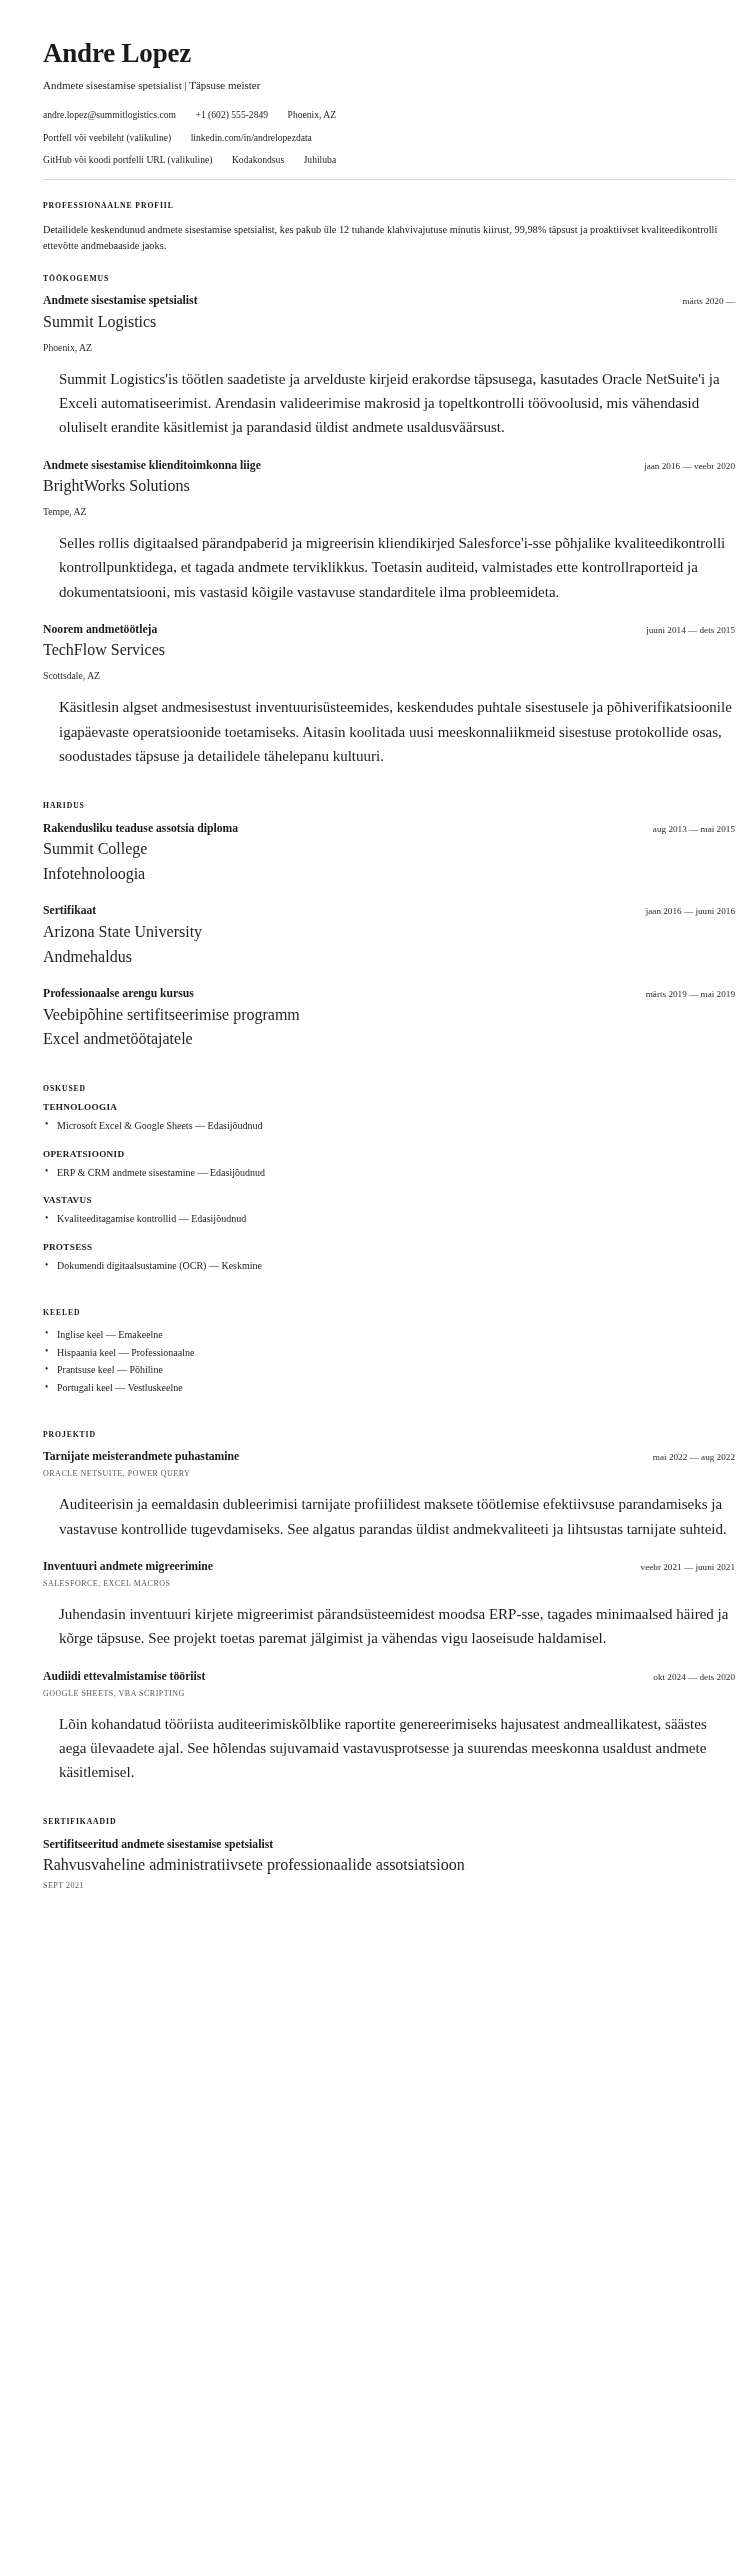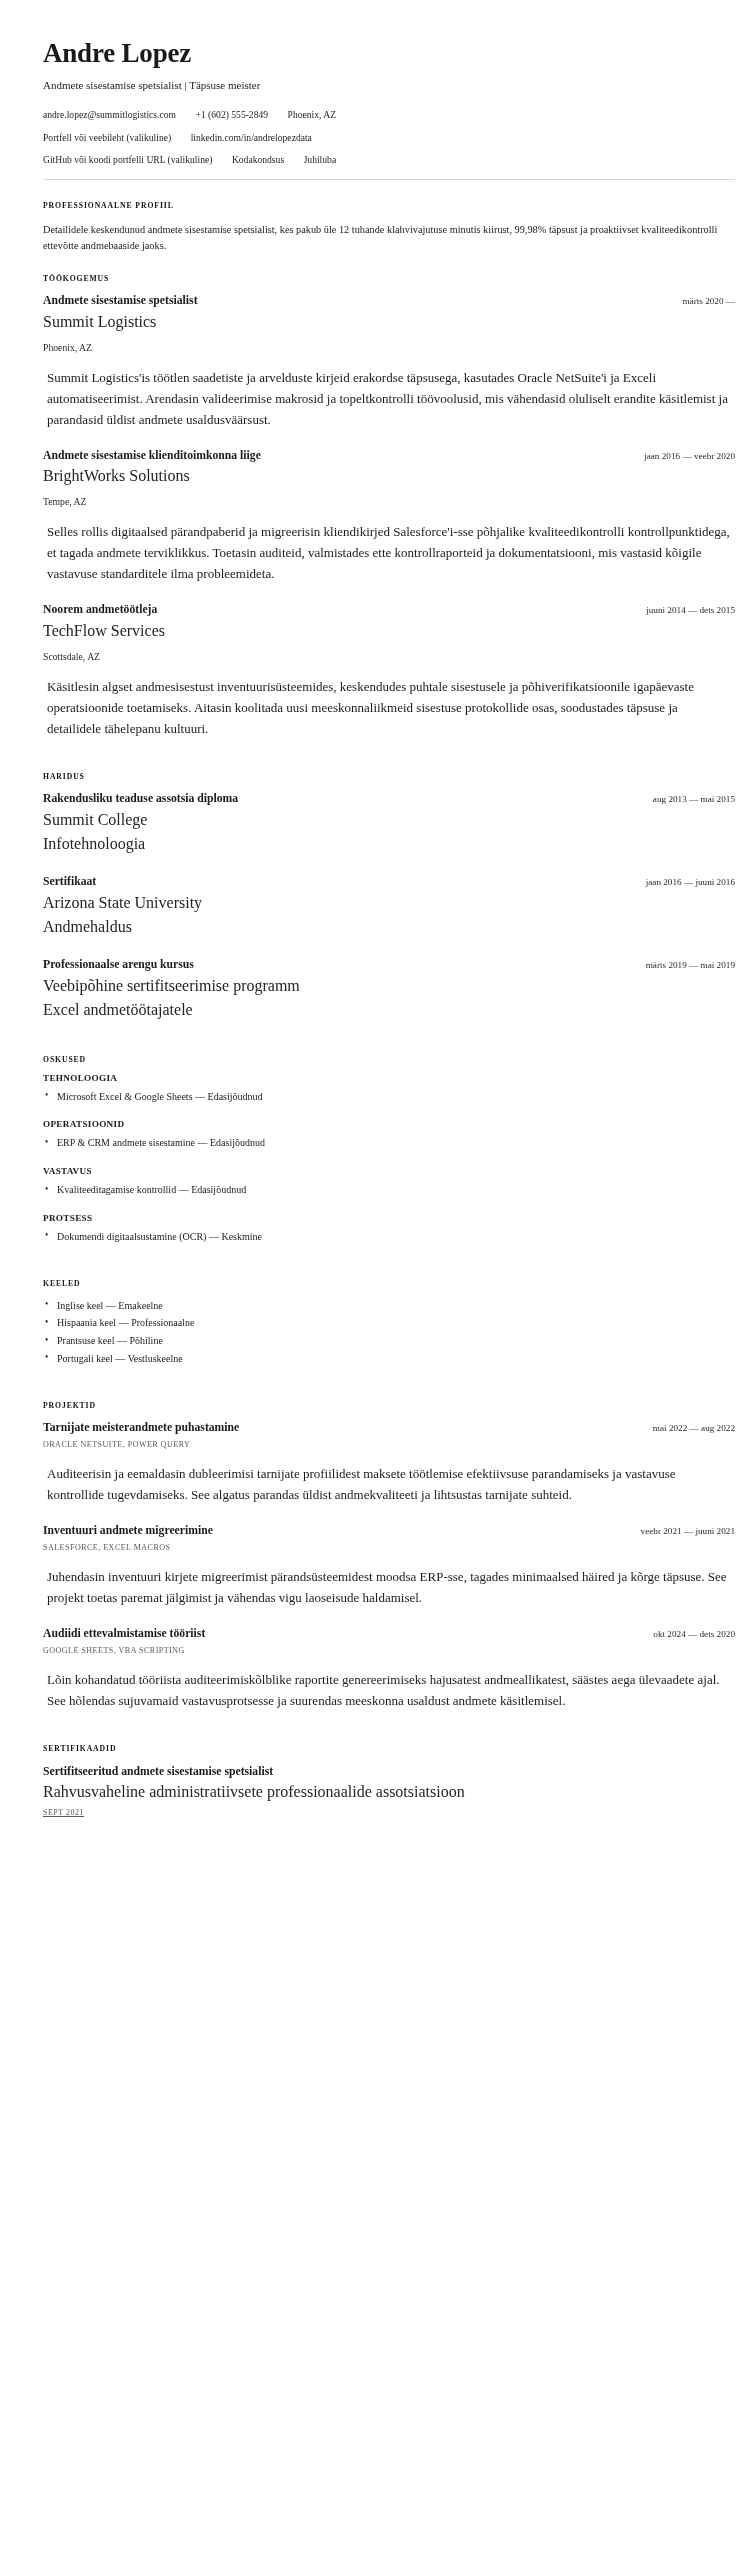--- a/index.html
+++ b/index.html
@@ -105,32 +105,31 @@
     margin: 8.2px 0 0 0;
   }
   .entry-tags {
     font-size: 8px;
     letter-spacing: 0.5px;
     text-transform: uppercase;
     color: #585858;
     margin: 4.4px 0 0 0;
   }
   .entry-body {
-    font-size: 13px;
+    font-size: 15px;
     line-height: 1.62;
-    margin: 14px 0 0 4px;
+    margin: 14px 0 0 16px;
     color: #1b1b1b;
   }
   .entry-date-small {
     font-size: 8px;
     letter-spacing: 0.5px;
     text-transform: uppercase;
     color: #585858;
     margin: 3.8px 0 0 0;
-    text-decoration: underline;
   }
 
   
   .skill-group { margin-bottom: 14px; }
   .skill-group:last-child { margin-bottom: 0; }
   .skill-group-title {
     font-size: 9.2px;
     font-weight: 700;
     letter-spacing: 0.3px;
     text-transform: uppercase;

